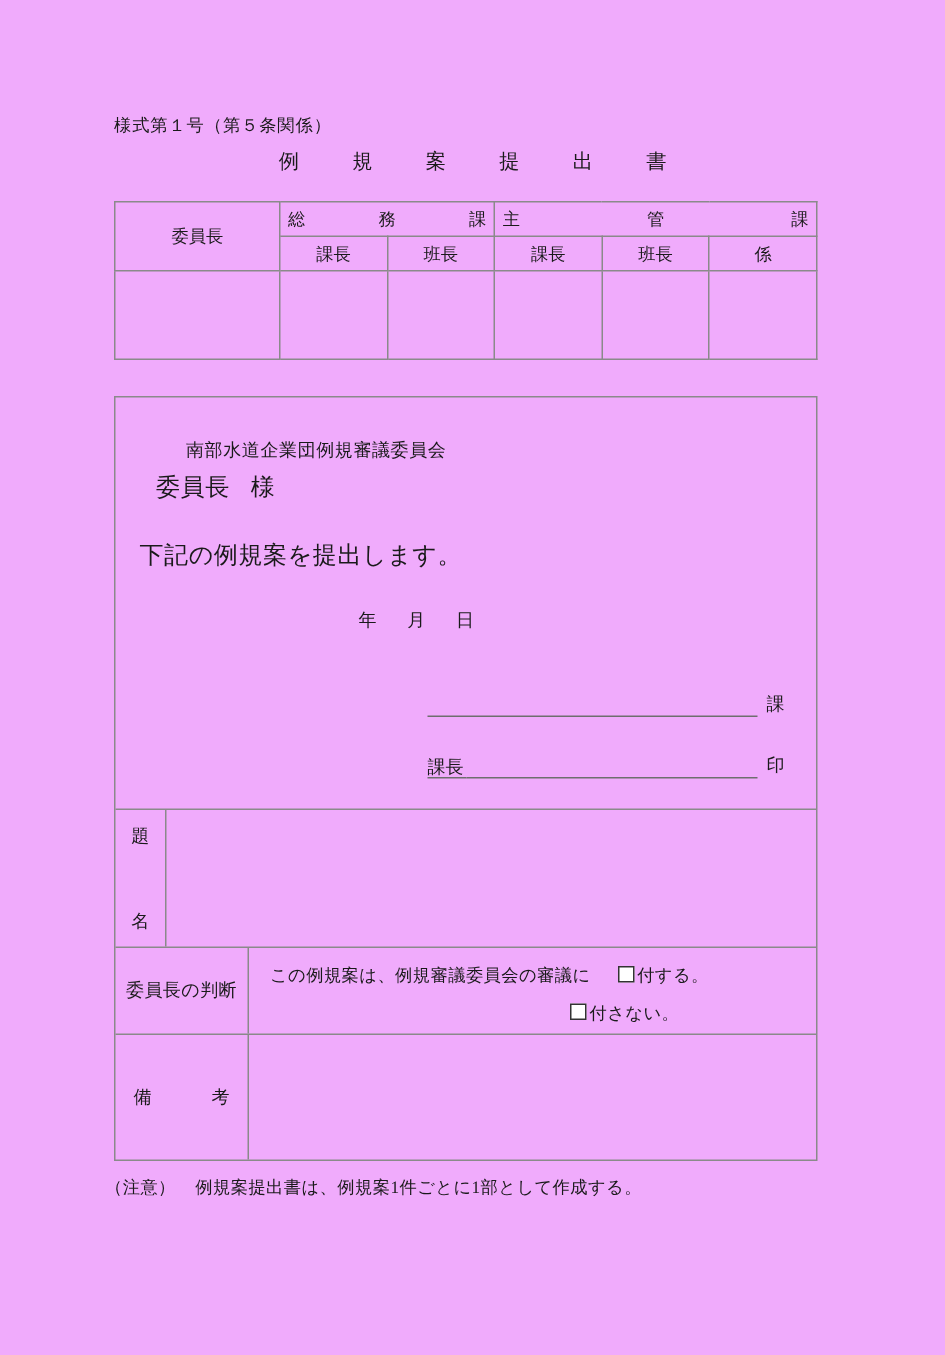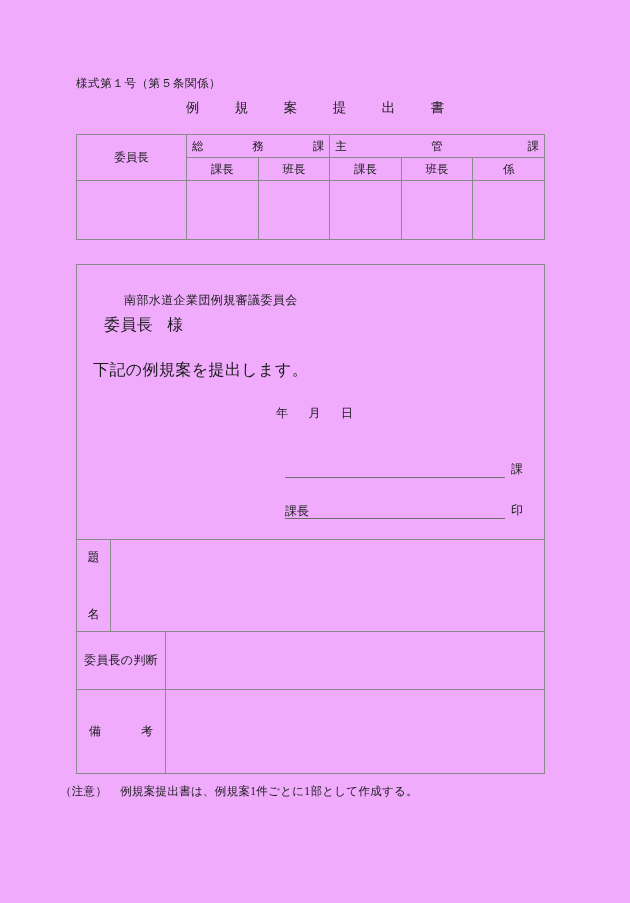--- a/index.html
+++ b/index.html
@@ -119,21 +119,20 @@
     letter-spacing: 0.4px;
     white-space: nowrap;
   }
   .date-line {
     position: absolute;
     left: 162px;
     top: 140px;
     font-size: 12px;
     letter-spacing: 0.5px;
     white-space: nowrap;
-    margin-left: 37px;
   }
   .date-line span { margin-right: 20px; }
   .date-line span:last-child { margin-right: 0; }
 
   .sign-row {
     position: absolute;
     left: 208px;
     width: 238px;
     display: flex;
     align-items: flex-end;
@@ -225,21 +224,21 @@
   .row-remarks .label-cell {
     width: 89px;
     justify-content: space-between;
     padding: 0 12px;
     box-sizing: border-box;
   }
 
   
   .footnote {
     position: absolute;
-    left: 60px;
+    left: 70px;
     top: 784px;
     font-size: 11.5px;
     letter-spacing: 0.3px;
     white-space: nowrap;
   }
   .footnote .note-body { margin-left: 13px; }
 </style>
 </head>
 <body>
 
@@ -313,20 +312,28 @@
     <div class="row row-title">
       <div class="label-cell">
         <span>題</span>
         <span>名</span>
       </div>
       <div class="value-cell"></div>
     </div>
 
     <div class="row row-decision">
       <div class="label-cell">委員長の判断</div>
+      <div class="value-cell">
+        <div class="decision-line-1">
+          <span>この例規案は、例規審議委員会の審議に</span><span class="opt"><span class="chk"></span><span>付する。</span></span>
+        </div>
+        <div class="decision-line-2">
+          <span class="chk"></span><span>付さない。</span>
+        </div>
+      </div>
     </div>
 
     <div class="row row-remarks">
       <div class="label-cell">
         <span>備</span>
         <span>考</span>
       </div>
       <div class="value-cell"></div>
     </div>
 

